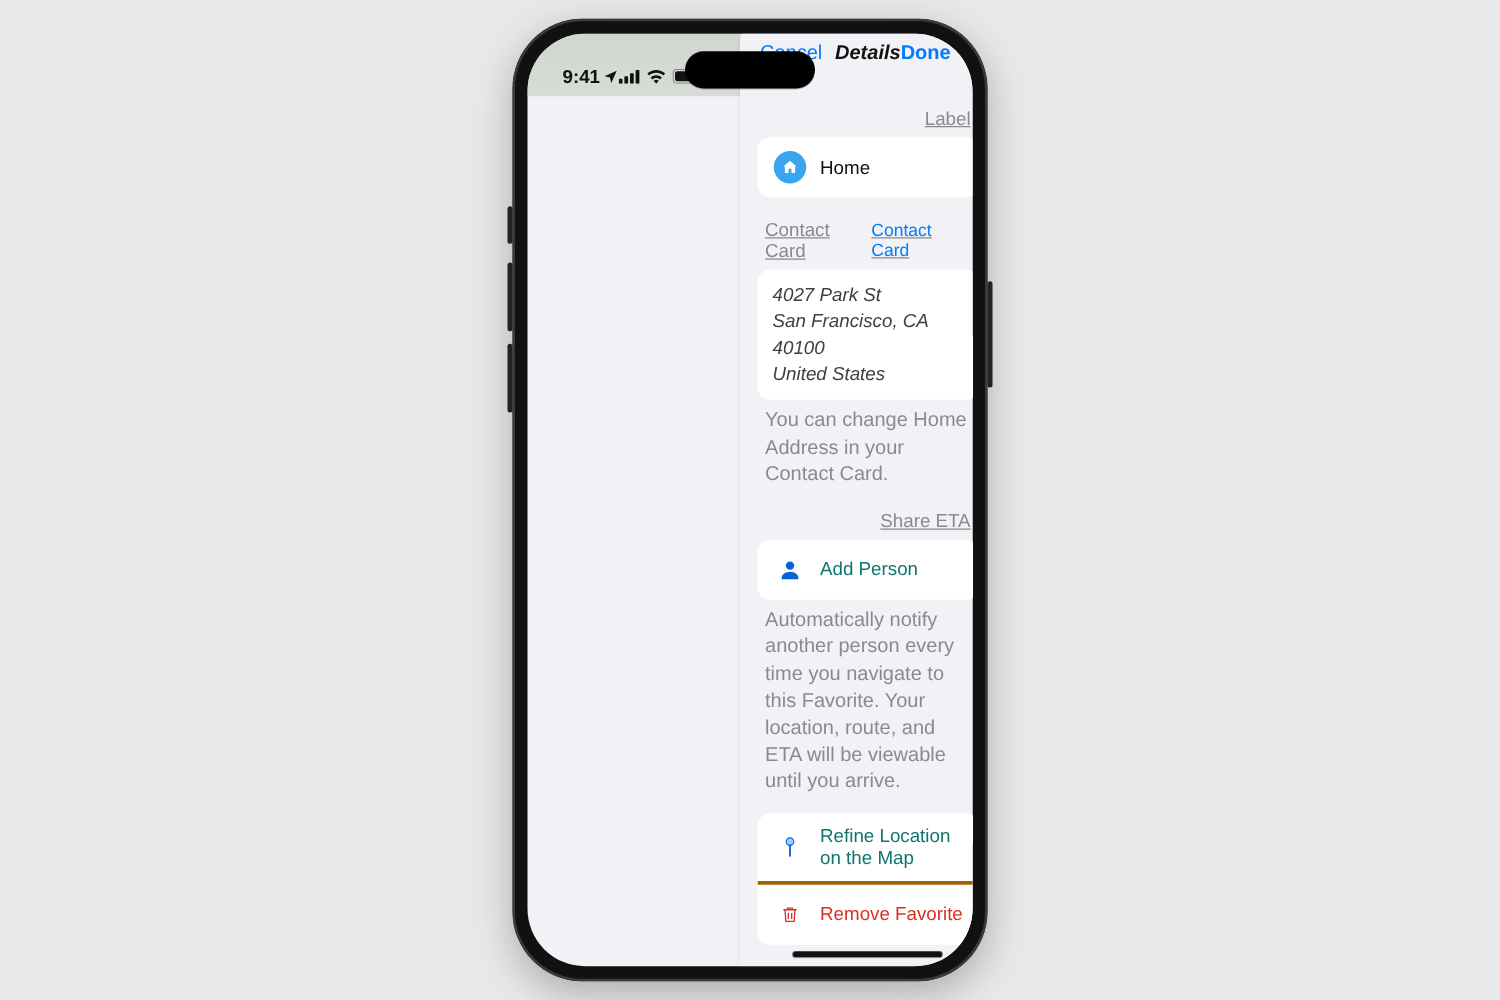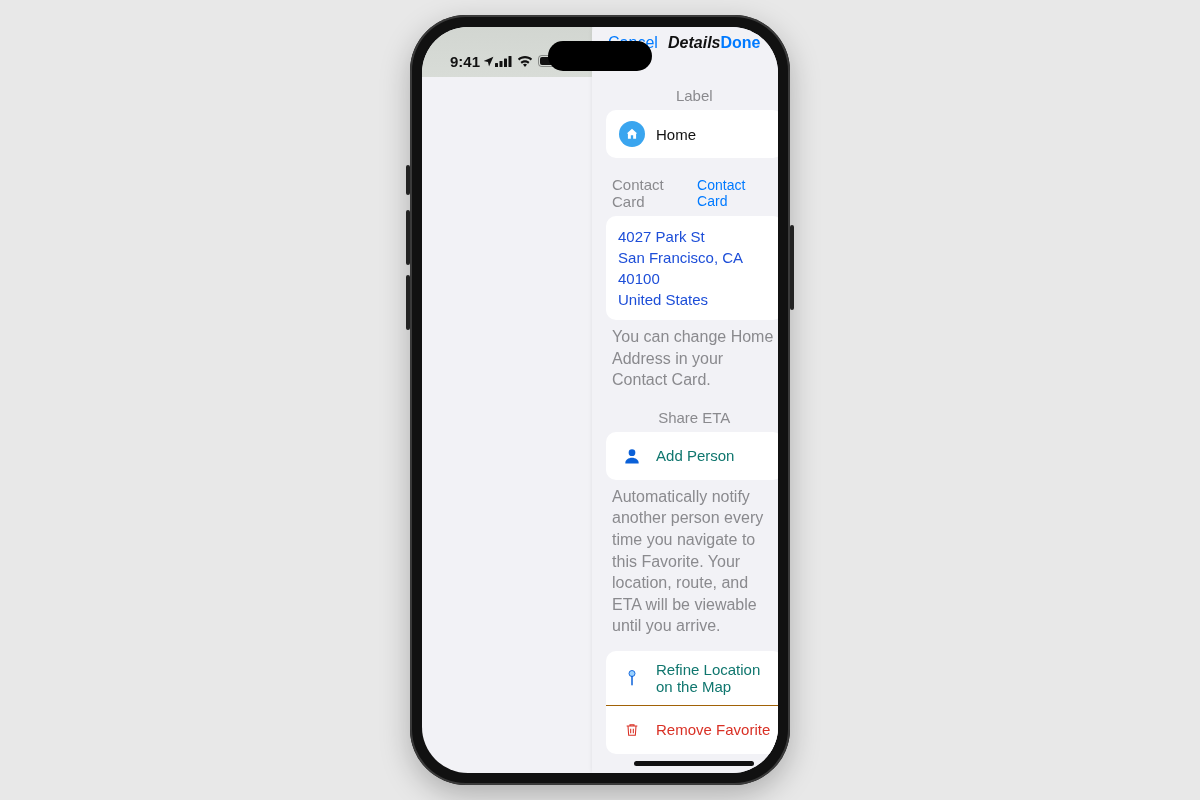--- a/index.html
+++ b/index.html
@@ -89,35 +89,35 @@
     align-items:center;
     justify-content:space-between;
     padding:0 16px;
   }
   .nav-side { font-size:16px; color:#007aff; min-width:60px;}
   .nav-side.right { text-align:left; font-weight:600;}
   .nav-title { flex:1; text-align:center; font-size:16px; font-weight:600; color:#111;font-style:italic;}
   .content { flex:1; overflow-y:auto; padding:4px 14px 20px 14px;}
   .section-header {
     font-size:15px; color:#8a8a8e; padding:18px 6px 6px 6px;
-    display:flex; justify-content:center; align-items:baseline;
+    display:flex; justify-content:flex-end; align-items:baseline;text-decoration:underline;
   }
   .section-header .link { color:#007aff; font-size:14px;}
   .card {
     background:#fff; border-radius:10px; overflow:hidden;
   }
   .row {
     display:flex; align-items:center; padding:10px 12px; min-height:44px;
     font-size:15px; color:#111;
   }
-  .row + .row { border-top:1px solid #a16207;}
+  .row + .row { border-top:3px solid #a16207;}
   .row .icon-wrap { width:28px; height:28px; flex:0 0 28px; display:flex; align-items:center;justify-content:center; margin-right:10px;}
   .row .row-text { flex:1;}
   .footer-note { font-size:16px; color:#8a8a8e; padding:6px 6px 0 6px; line-height:1.35;}
-  .address { padding:10px 12px; font-size:15px; line-height:1.4; color:#1d4ed8;}
+  .address { padding:10px 12px; font-size:15px; line-height:1.4; color:#404040;font-style:italic;}
   .home-indicator {
     position:absolute; bottom:7px; left:50%; transform:translateX(-50%);
     width:120px; height:5px; background:#111; border-radius:3px;
   }
   .blue { color:#0f766e; }
   .red { color:#d93025; }
   .pill-icon {
     width:26px;height:26px;border-radius:50%;background:#3aa5ef;display:flex;align-items:center;justify-content:center;
   }
 </style>

